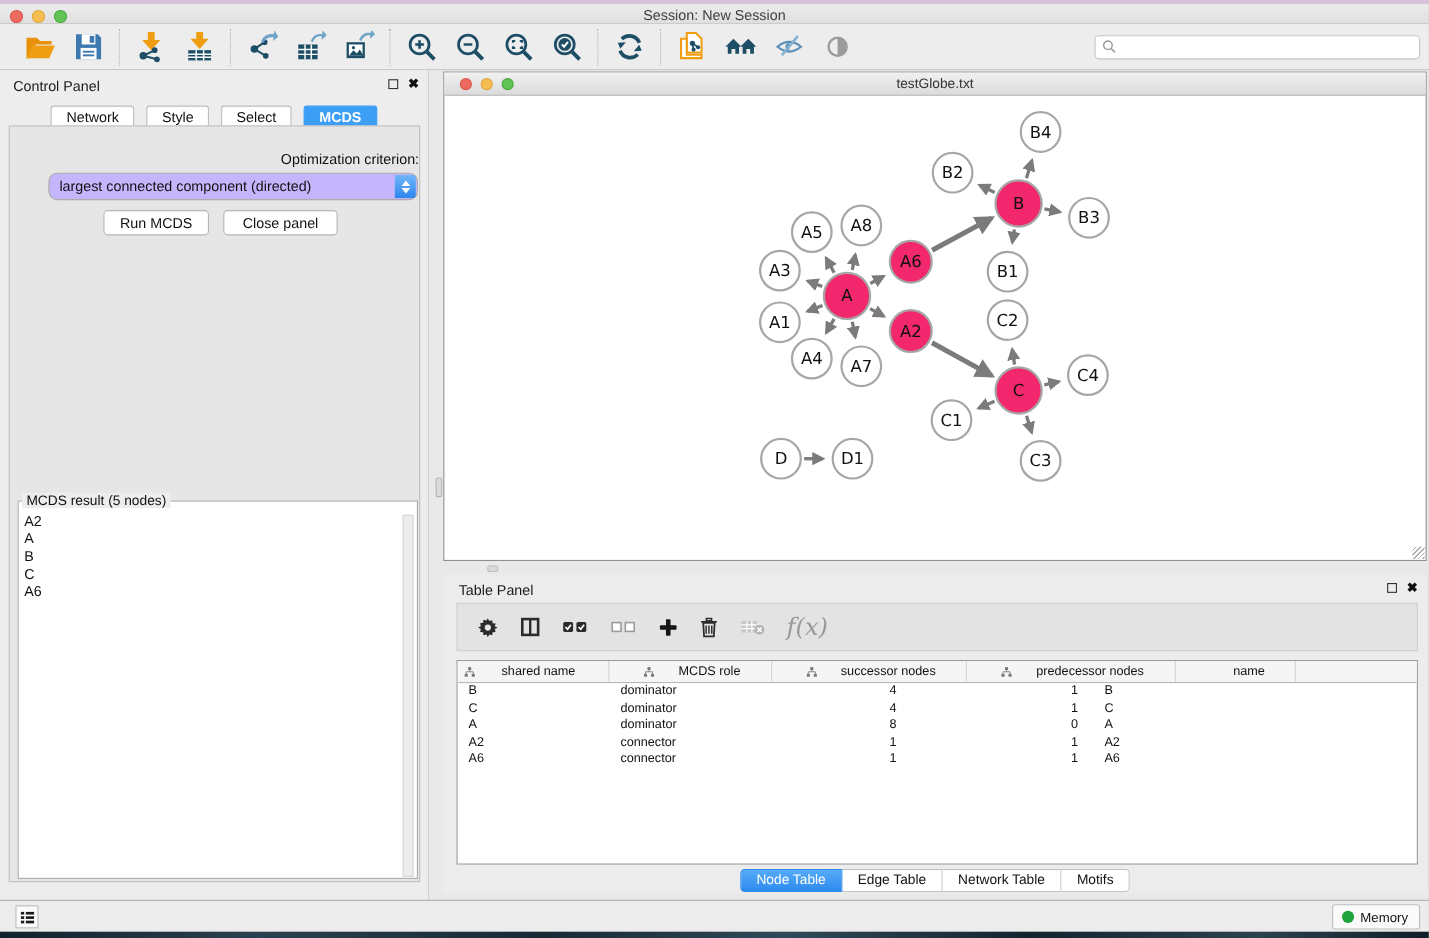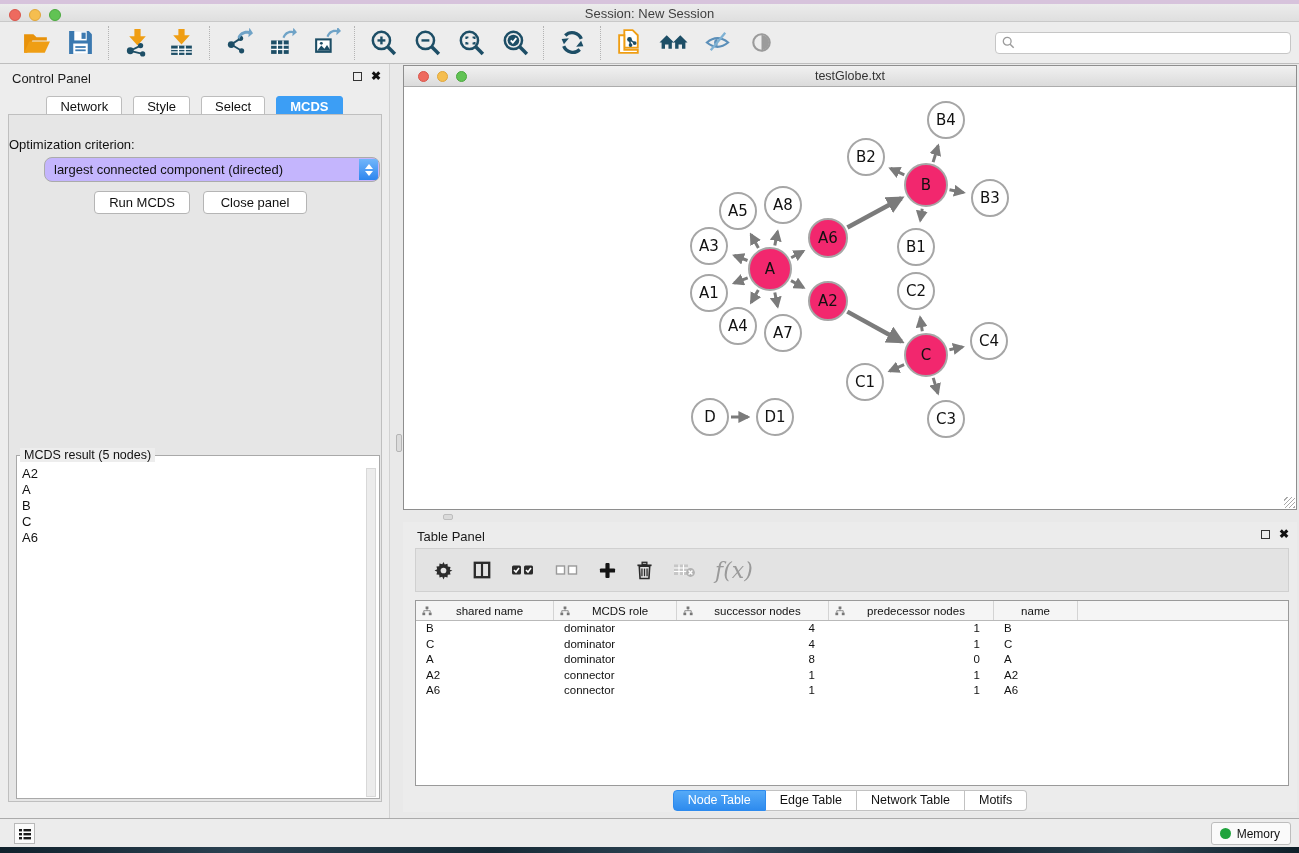--- a/index.html
+++ b/index.html
@@ -47,21 +47,21 @@
   .close-icon { font-size:12px; font-weight:bold; color:#111; line-height:10px; cursor:pointer; }
 
   .cp-tabs { position:absolute; left:0; top:32px; width:100%; display:flex; justify-content:center; gap:11px; }
   .cp-tab { height:21px; padding:0 13px; font-size:13px; background:#fff; color:#111;
             border:1px solid #BDBDBD; border-radius:3px; cursor:pointer;
             font-family:"Liberation Sans",sans-serif; }
   .cp-tab.active { background:#3C9EF5; border-color:#3C9EF5; color:#fff;font-weight:bold; }
 
   .cp-inner { position:absolute; left:8px; top:50px; width:374px; height:688px;
               border:1px solid #BFBFBF; background:#E6E6E6; }
-  .opt-label { position:absolute; left:0; width:100%; top:22px; text-align:left; font-size:13px; color:#111; }
+  .opt-label { position:absolute; left:0; width:100%; top:22px; text-align:right; font-size:13px; color:#111; }
   .dropdown { position:absolute; left:35px; top:42px; width:336px; height:25px; background:#c4b5fd;
               border:1px solid #ABABAB; border-radius:8px; cursor:pointer; }
   .dropdown-value { position:absolute; left:9px; top:4px; font-size:13px; color:#111; white-space:nowrap; }
   .dropdown-stepper { position:absolute; right:1px; top:1px; bottom:1px; width:19px; border-radius:0 3px 3px 0;
               background:linear-gradient(#71B6FA,#2E86EF); display:flex; flex-direction:column;
               align-items:center; justify-content:center; gap:2px; }
   .chev { width:0; height:0; border-left:4px solid transparent; border-right:4px solid transparent; }
   .chev.up { border-bottom:5px solid #fff; }
   .chev.down { border-top:5px solid #fff; }
   .cp-btn { position:absolute; top:76px; height:23px; background:#fff; border:1px solid #B5B5B5;
@@ -97,21 +97,21 @@
 
   
   .table-panel { position:absolute; left:403px; top:458px; width:894px; height:290px; background:#ECECEC; }
   .tp-toolbar { position:absolute; left:12px; top:26px; right:8px; height:44px; background:#E3E3E3;
                 border:1px solid #D0D0D0; display:flex; align-items:center; gap:20px; padding-left:18px; }
   .tp-btn { background:none; border:none; display:flex; align-items:center; cursor:pointer; padding:0; }
   .fx-label { font-size:22px; color:#9A9A9A; font-family:"DejaVu Serif", serif; font-style:italic; }
 
   .tp-table { position:absolute; left:12px; top:78px; right:8px; height:186px; background:#fff;
               border:1px solid #9A9A9A; overflow:hidden; }
-  .tp-head { display:flex; height:20px; border-bottom:1px solid #B9B9B9; background:#F5F5F5; }
+  .tp-head { display:flex; height:20px; border-bottom:1px solid #B9B9B9; background:#F5F5F5;gap:25px; }
   .th-cell { display:flex; align-items:center; border-right:1px solid #D4D4D4; height:100%; padding-left:6px; }
   .th-label { flex:1; text-align:center; font-size:11.5px; color:#111; padding-right:6px; }
   .th-icon { width:10px; height:10px; flex:0 0 auto; }
   .tp-body { }
   .tp-row { display:flex; height:15.6px; align-items:center; }
   .td-cell { font-size:11.5px; color:#111; height:100%; line-height:15.6px; white-space:nowrap; }
   .td-left { padding-left:10px; text-align:left; }
   .td-right { padding-right:14px; text-align:right; }
 
   .tp-tabs { position:absolute; left:0; right:0; top:268px; display:flex; justify-content:center; }

